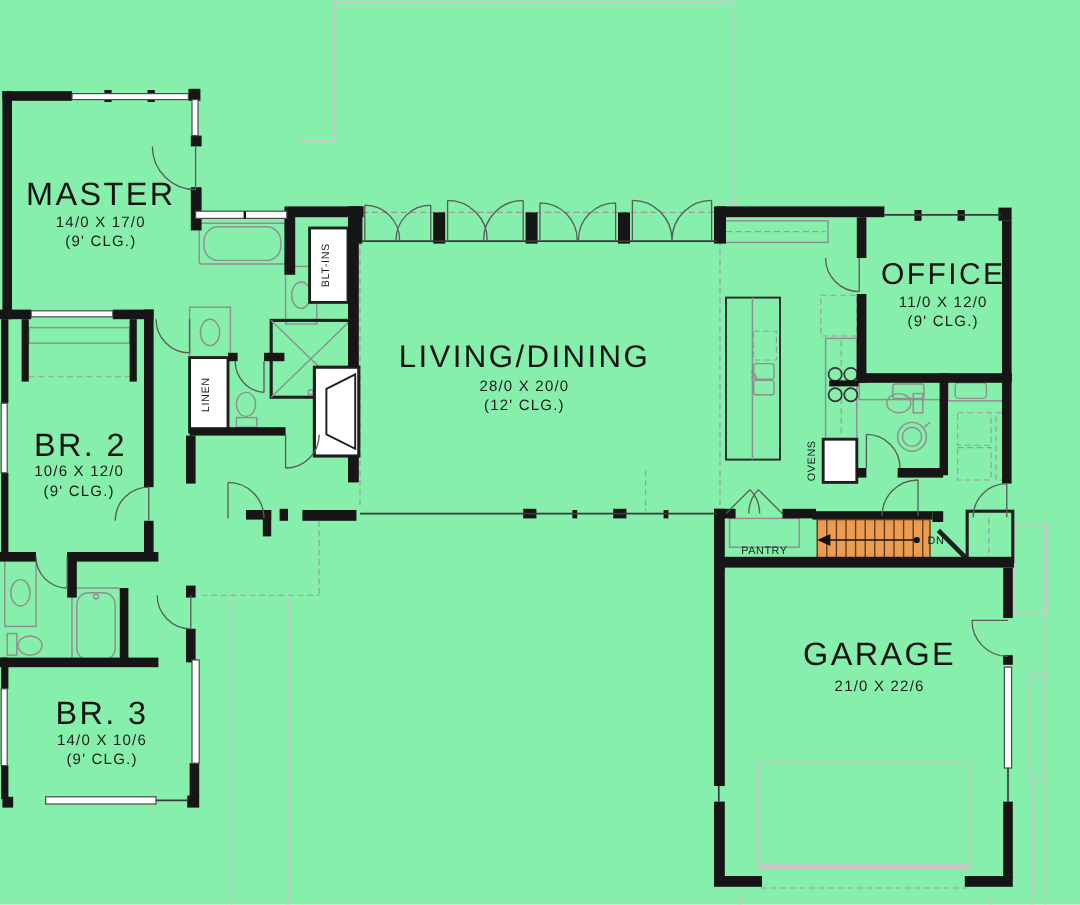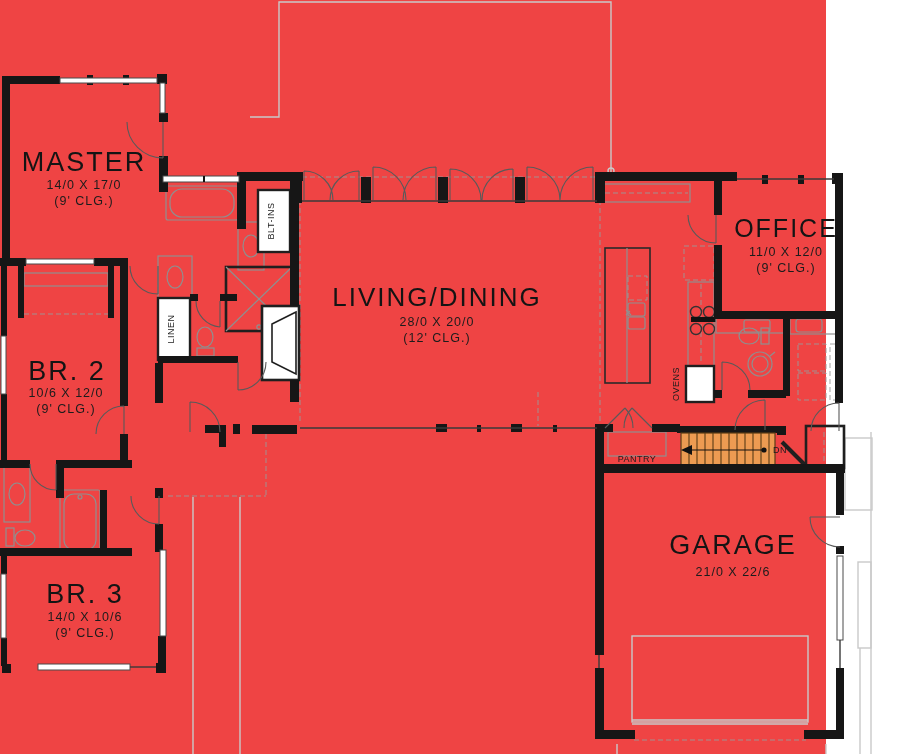--- a/index.html
+++ b/index.html
@@ -1,16 +1,16 @@
 <!DOCTYPE html>
 <html><head>
 <meta charset="utf-8">
 <style>
   html,body{margin:0;padding:0;background:#ffffff;}
-  #plan-wrap{width:826px;height:754px;position:relative;background:#ef4444;text-align:center;}
+  #plan-wrap{width:900px;height:754px;position:relative;background:#86efac;text-align:center;}
   svg{display:block;}
   .title{font-family:"Liberation Sans",sans-serif;font-weight:400;fill:#141414;text-anchor:middle;letter-spacing:2px;}
   .dim{font-family:"Liberation Sans",sans-serif;font-size:12.5px;fill:#1c1c1c;text-anchor:middle;letter-spacing:1px;}
   .tiny{font-family:"Liberation Sans",sans-serif;font-size:9px;fill:#1c1c1c;text-anchor:middle;letter-spacing:0.5px;}
   .walls{fill:#161616;stroke:none;}
   .win{fill:#ffffff;stroke:#4a4a4a;stroke-width:1;}
   .door{stroke:#5a5a5a;stroke-width:1.1;fill:none;}
   .fix{stroke:#8f8f8f;stroke-width:1.2;fill:none;}
   .fixd{stroke:#1f1f1f;stroke-width:2.4;fill:#fff;}
   .site{stroke:#c9c9c9;stroke-width:1.4;fill:none;}

